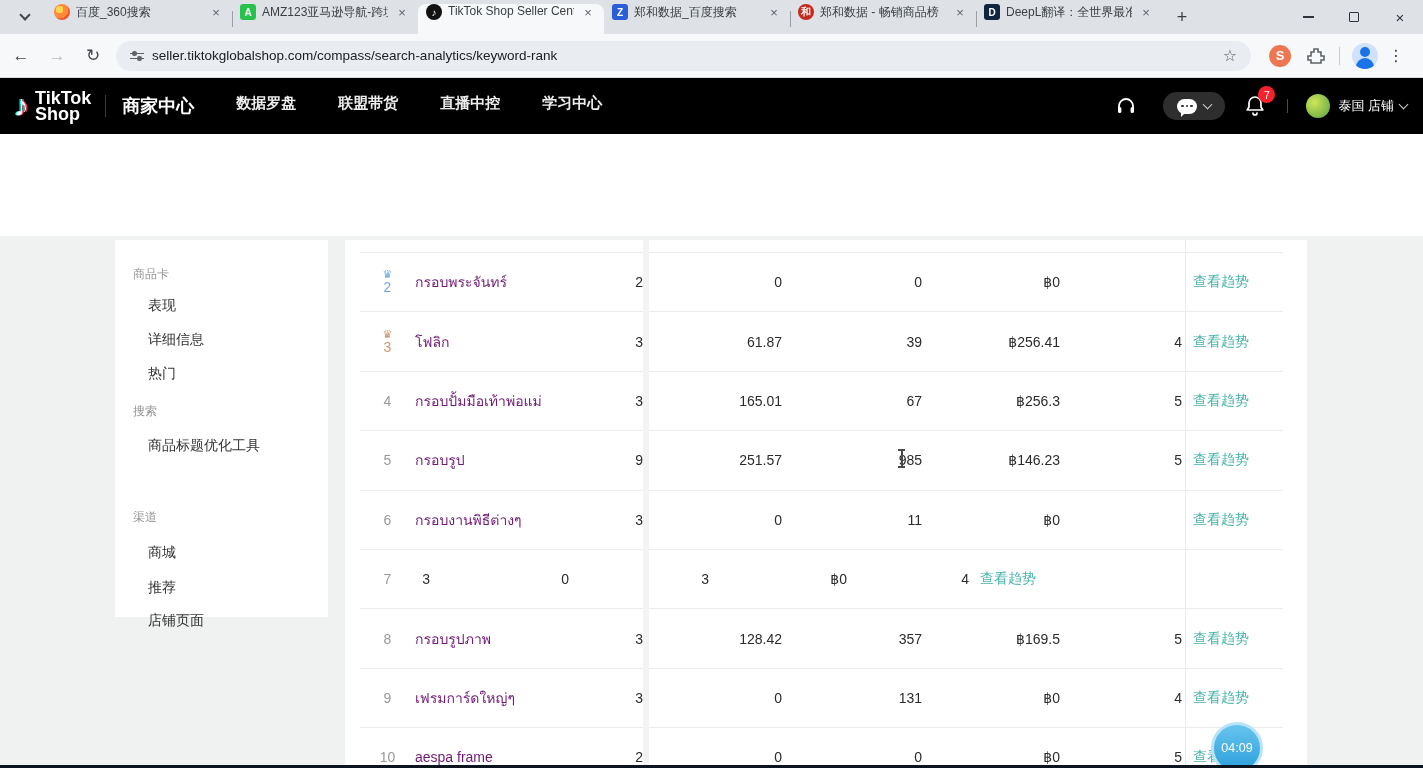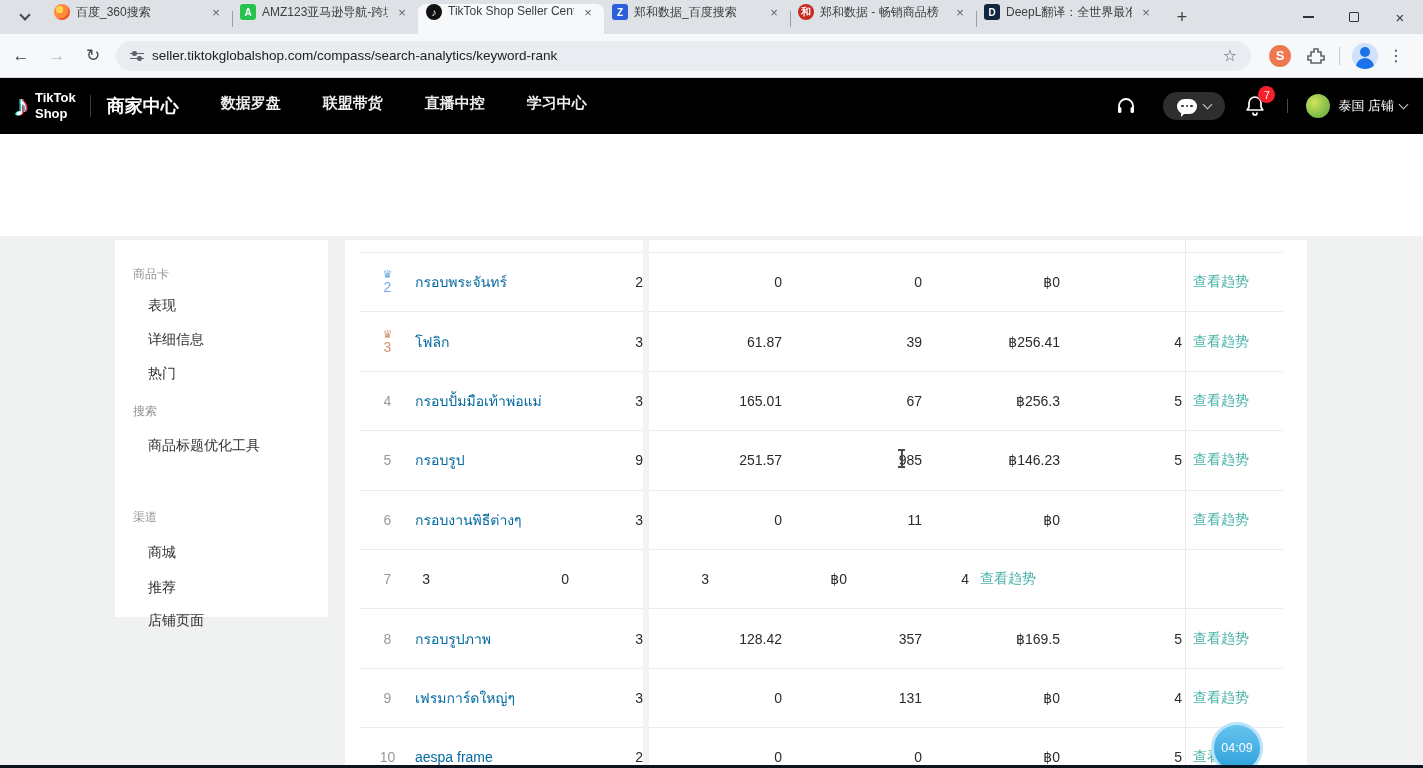--- a/index.html
+++ b/index.html
@@ -47,21 +47,21 @@
   .tooldivider { width:1px; height:18px; background:#c7cbd1; margin-left:14px; }
   .profilebtn { width:26px; height:26px; border-radius:50%; background:#cfe1fb; margin-left:12px; position:relative; overflow:hidden; }
   .profilebtn .head { position:absolute; left:8px; top:4px; width:10px; height:10px; border-radius:50%; background:#1a73e8; }
   .profilebtn .bodyshape { position:absolute; left:4px; top:15px; width:18px; height:12px; border-radius:9px 9px 0 0; background:#1a73e8; }
   .morebtn { font-size:16px; color:#44474c; margin:0 14px 0 10px; }
 
   
   .ttheader { position:absolute; left:0; top:78px; width:1423px; height:56px; background:#000; display:flex; align-items:center; color:#fff; }
   .ttlogo { display:flex; align-items:center; margin-left:14px; }
   .ttnote { font-size:30px; color:#fff; text-shadow:1.5px 0 0 #ff3b5c, -1.5px 0 0 #25f4ee; margin-right:6px; }
-  .ttlogotext { font-size:13px; font-weight:bold; line-height:16px; }
+  .ttlogotext { font-size:18px; font-weight:bold; line-height:16px; }
   .hdrdivider { width:1px; height:22px; background:#3a3a3a; margin:0 16px 0 14px; }
   .ttnav { display:flex; align-items:flex-start; gap:42px; }
   .ttnav .item { font-size:15px; color:#ededed; font-weight:bold; }
   .ttnav .item.primary { font-size:18px; color:#fff; }
   .ttright { margin-left:auto; display:flex; align-items:center; margin-right:16px; }
   .headset { margin-right:26px; }
   .chatpill { width:62px; height:28px; border-radius:14px; background:#2e2e2e; display:flex; align-items:center; justify-content:center; gap:7px; margin-right:20px; }
   .bubble { width:20px; height:15px; border-radius:8px; background:#fff; position:relative; }
   .bubble::after { content:""; position:absolute; left:4px; bottom:-3px; border:4px solid transparent; border-top-color:#fff; border-left-color:#fff; }
   .bubble i { position:absolute; top:6px; width:2.5px; height:2.5px; border-radius:50%; background:#2e2e2e; }
@@ -95,21 +95,21 @@
 
   .mainpanel { position:absolute; left:345px; top:240px; width:962px; height:525px; background:#fff; overflow:hidden; }
   .colstrip { position:absolute; left:298px; top:0; width:6px; height:100%; background:#f3f3f3; z-index:5; }
   .trendborder { position:absolute; left:840px; top:0; width:1px; height:100%; background:#ebebeb; z-index:5; }
   .ktable { position:absolute; left:15px; top:12px; width:923px; }
   .trow { display:flex; align-items:center; height:59.4px; border-top:1px solid #ececec; font-size:14px; color:#2b2b2b; }
   .c-rank { width:55px; display:flex; flex-direction:column; align-items:center; justify-content:center; color:#999; }
   .crown { font-size:11px; line-height:10px; }
   .crown.blue, .rnum.blue { color:#74a9e0; }
   .crown.bronze, .rnum.bronze { color:#d0946a; }
-  .c-kw { width:213px; color:#0369a1; }
+  .c-kw { width:213px; color:#701a75; }
   .c-lp { width:15px; text-align:right; }
   .c-a { width:139px; text-align:right; }
   .c-b { width:140px; text-align:right; }
   .c-c { width:138px; text-align:right; }
   .c-rp { width:125px; text-align:right; padding-right:3px; }
   .c-trend { width:98px; padding-left:8px; color:#47b2a8; }
 
   .ibeam { position:absolute; left:897px; top:449px; width:9px; height:19px; z-index:20; }
   .ibeam::before, .ibeam::after { content:""; position:absolute; left:1px; width:7px; height:1.6px; background:#4a4a4a; }
   .ibeam::before { top:0; } .ibeam::after { bottom:0; }

